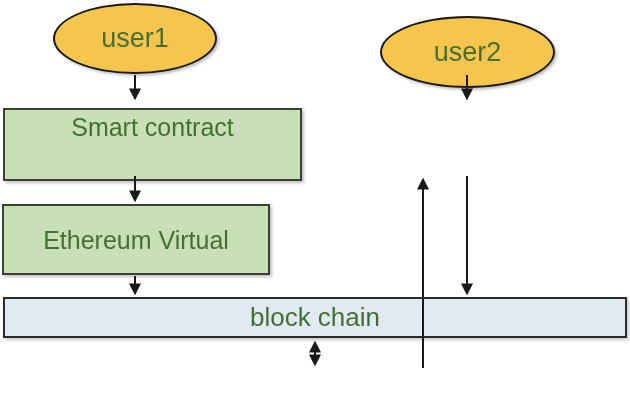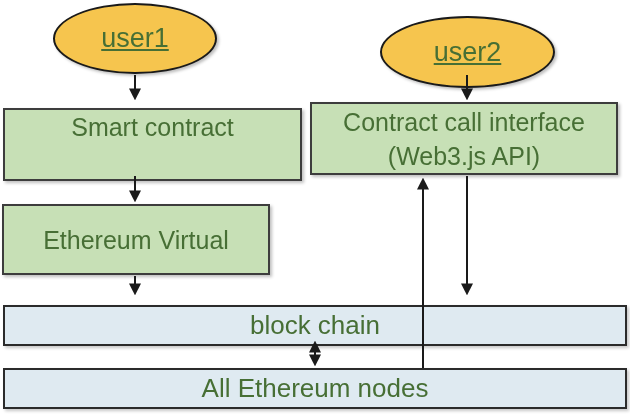--- a/index.html
+++ b/index.html
@@ -20,42 +20,41 @@
     text-align: center;
     box-sizing: border-box;
     color: var(--text-green, #476F35);
   }
   .ellipse {
     background: var(--ellipse-fill, #F6C54E);
     border: 2px solid #1a1a1a;
     border-radius: 50%;
     font-size: 27px;
     box-shadow: 2px 2px 3px rgba(0,0,0,0.25);
-    text-decoration: underline;
   }
   .greenbox {
     background: var(--green-fill, #C7E0B6);
     border: 2px solid #3d3d3d;
     font-size: 25px;
     line-height: 34px;
     box-shadow: 2px 2px 3px rgba(0,0,0,0.25);
   }
   .bluebox {
     background: var(--blue-fill, #DFEAF1);
     border: 2px solid #2b2b2b;
     font-size: 26px;
     box-shadow: 2px 2px 3px rgba(0,0,0,0.22);
   }
   
   #n-user1   { left: 53px;  top: 3px;   width: 164px; height: 71px; }
   #n-user2   { left: 380px; top: 16px;   width: 175px; height: 72px; }
   #n-smart   { left: 3px;   top: 108px; width: 299px; height: 73px; justify-content: space-between; }
   #n-call    { left: 310px; top: 102px; width: 308px; height: 73px; }
   #n-evm     { left: 2px;   top: 204px; width: 268px; height: 71px; gap: 8px; }
-  #n-chain   { left: 3px;   top: 305px; width: 624px; height: 41px; }
+  #n-chain   { left: 3px;   top: 297px; width: 624px; height: 41px; }
   #n-nodes   { left: 3px;   top: 368px; width: 624px; height: 41px; }
   #arrow-layer {
     position: absolute;
     left: 0; top: 0;
     width: 630px; height: 416px;
     pointer-events: none;
   }
   #arrow-layer line { stroke: var(--arrow, #1a1a1a); stroke-width: 2; }
 </style>
 </head>
@@ -68,36 +67,29 @@
   </div>
 
   <div class="node ellipse" id="n-user2">
     <span>user2</span>
   </div>
 
   <div class="node greenbox" id="n-smart">
     <span>Smart contract</span>
   </div>
 
-  <div class="node greenbox" id="n-call">
-    <span>Contract call interface</span>
-    <span>(Web3.js API)</span>
-  </div>
 
   <div class="node greenbox" id="n-evm">
     <span>Ethereum Virtual</span>
   </div>
 
   <div class="node bluebox" id="n-chain">
     <span>block chain</span>
   </div>
 
-  <div class="node bluebox" id="n-nodes">
-    <span>All Ethereum nodes</span>
-  </div>
 
   <svg id="arrow-layer" viewBox="0 0 630 416">
     <defs>
       <marker id="ah" viewBox="0 0 10 10" refX="8" refY="5" markerWidth="6" markerHeight="6" orient="auto-start-reverse">
         <path d="M0,0 L10,5 L0,10 z" fill="#1a1a1a"></path>
       </marker>
     </defs>
     <line x1="135" y1="75" x2="135" y2="98" marker-end="url(#ah)"></line>
     <line x1="135" y1="176" x2="135" y2="200" marker-end="url(#ah)"></line>
     <line x1="135" y1="276" x2="135" y2="293" marker-end="url(#ah)"></line>

